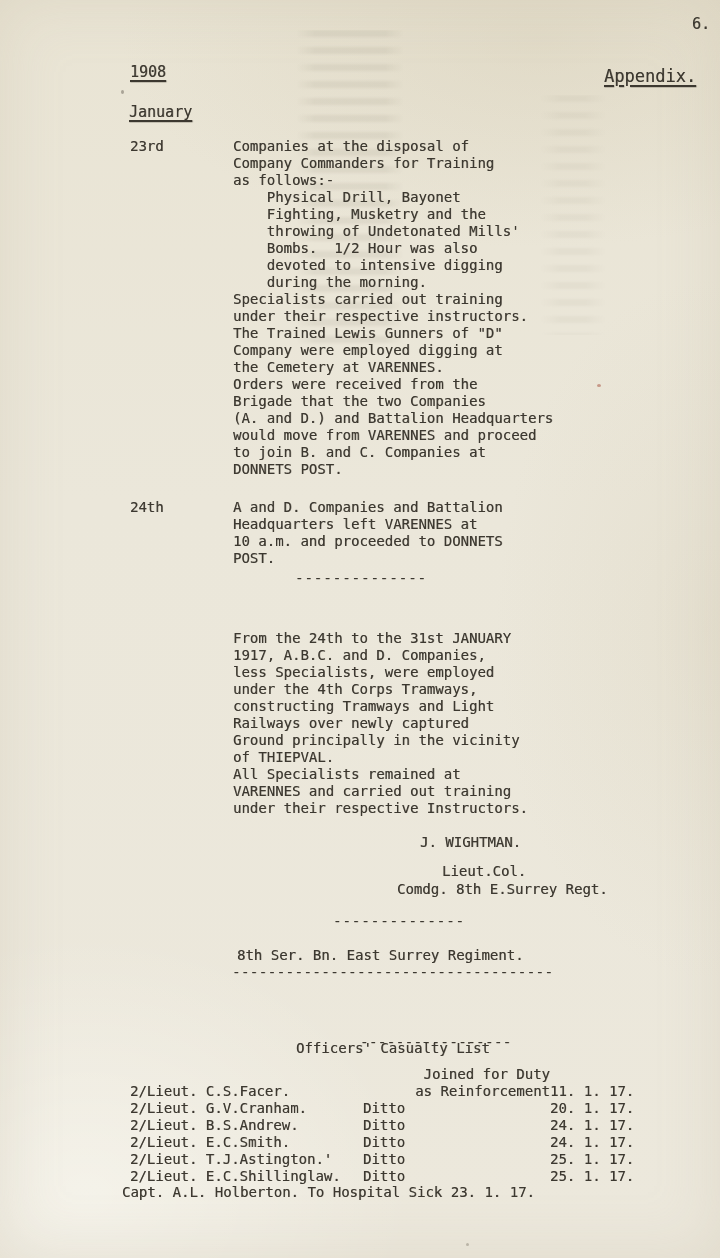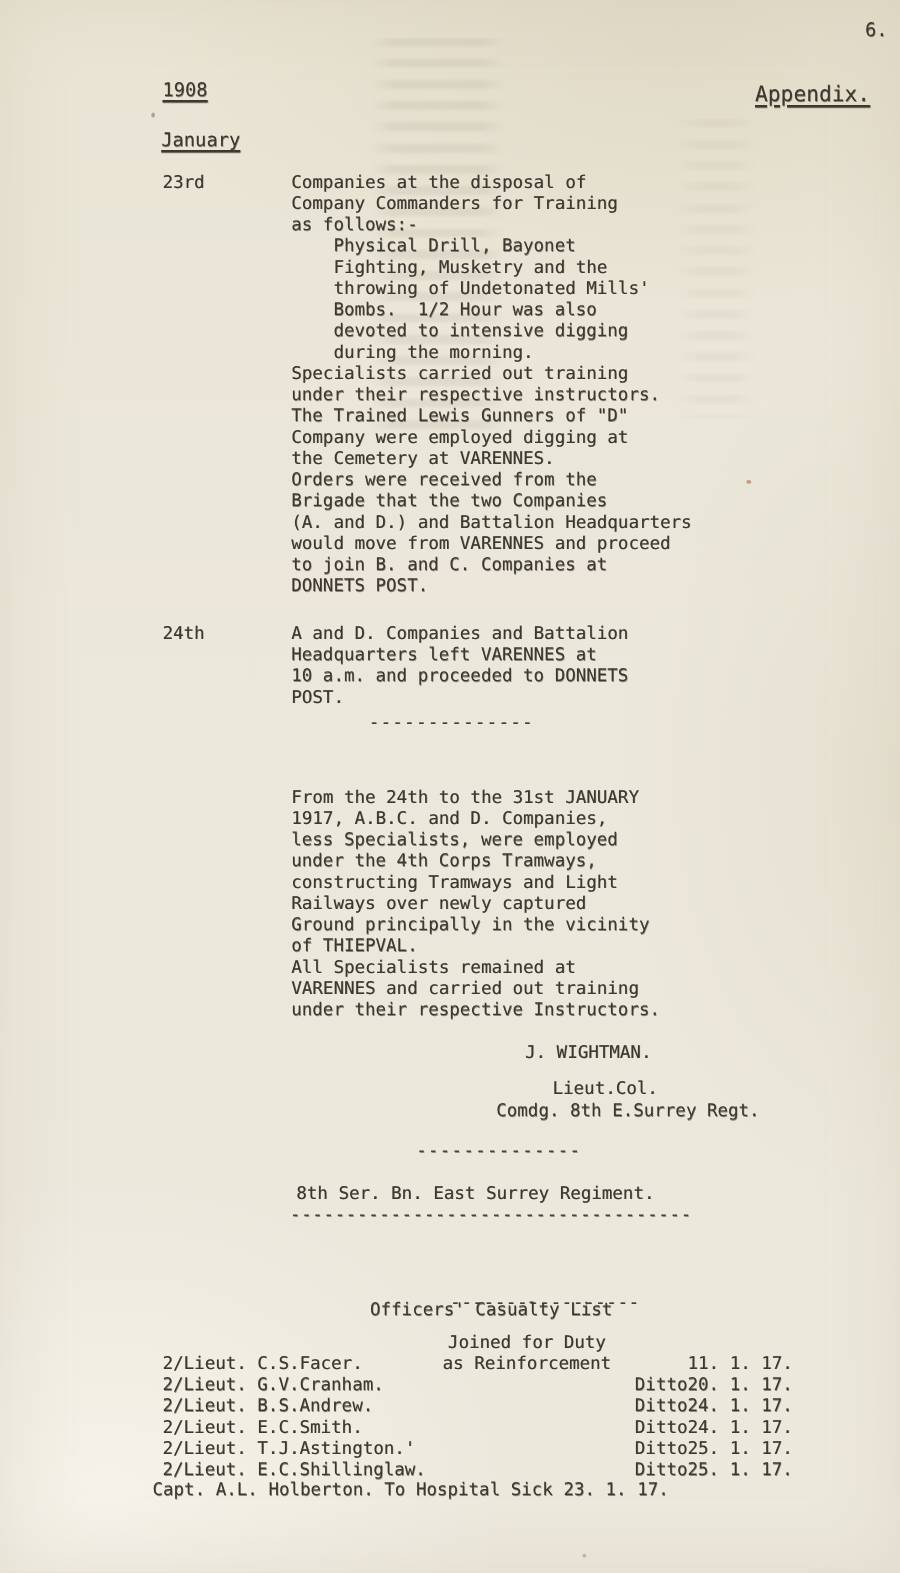--- a/index.html
+++ b/index.html
@@ -64,22 +64,22 @@
   .unit-heading{left:237px;top:947px;}
   .unit-underline{left:232px;top:964px;letter-spacing:0.5px;}
 
   .cas-line1{left:296px;top:1000px;margin-top:40px;}
   .cas-line2{left:310px;top:1017px;}
   .cas-underline{left:360px;top:1034px;letter-spacing:0.5px;}
 
   .cas-table{left:130px;top:1066px;width:575px;white-space:normal;}
   .cas-row{display:grid;grid-template-columns:233px 187px 1fr;align-items:end;}
   .cas-row .c-name{white-space:pre;}
-  .cas-row .c-remark{text-align:right;white-space:pre-line;}
-  .cas-row.first .c-remark{text-align:center;margin-left:-70px;}
+  .cas-row .c-remark{text-align:left;white-space:pre-line;}
+  .cas-row.first .c-remark{text-align:right;margin-left:-70px;}
   .cas-row .c-date{white-space:pre;}
 
   .cas-footer{left:122px;top:1184px;}
 </style>
 </head>
 <body>
 
 <div class="paper">
   <div class="bleed bleed-1"></div>
   <div class="bleed bleed-2"></div>

